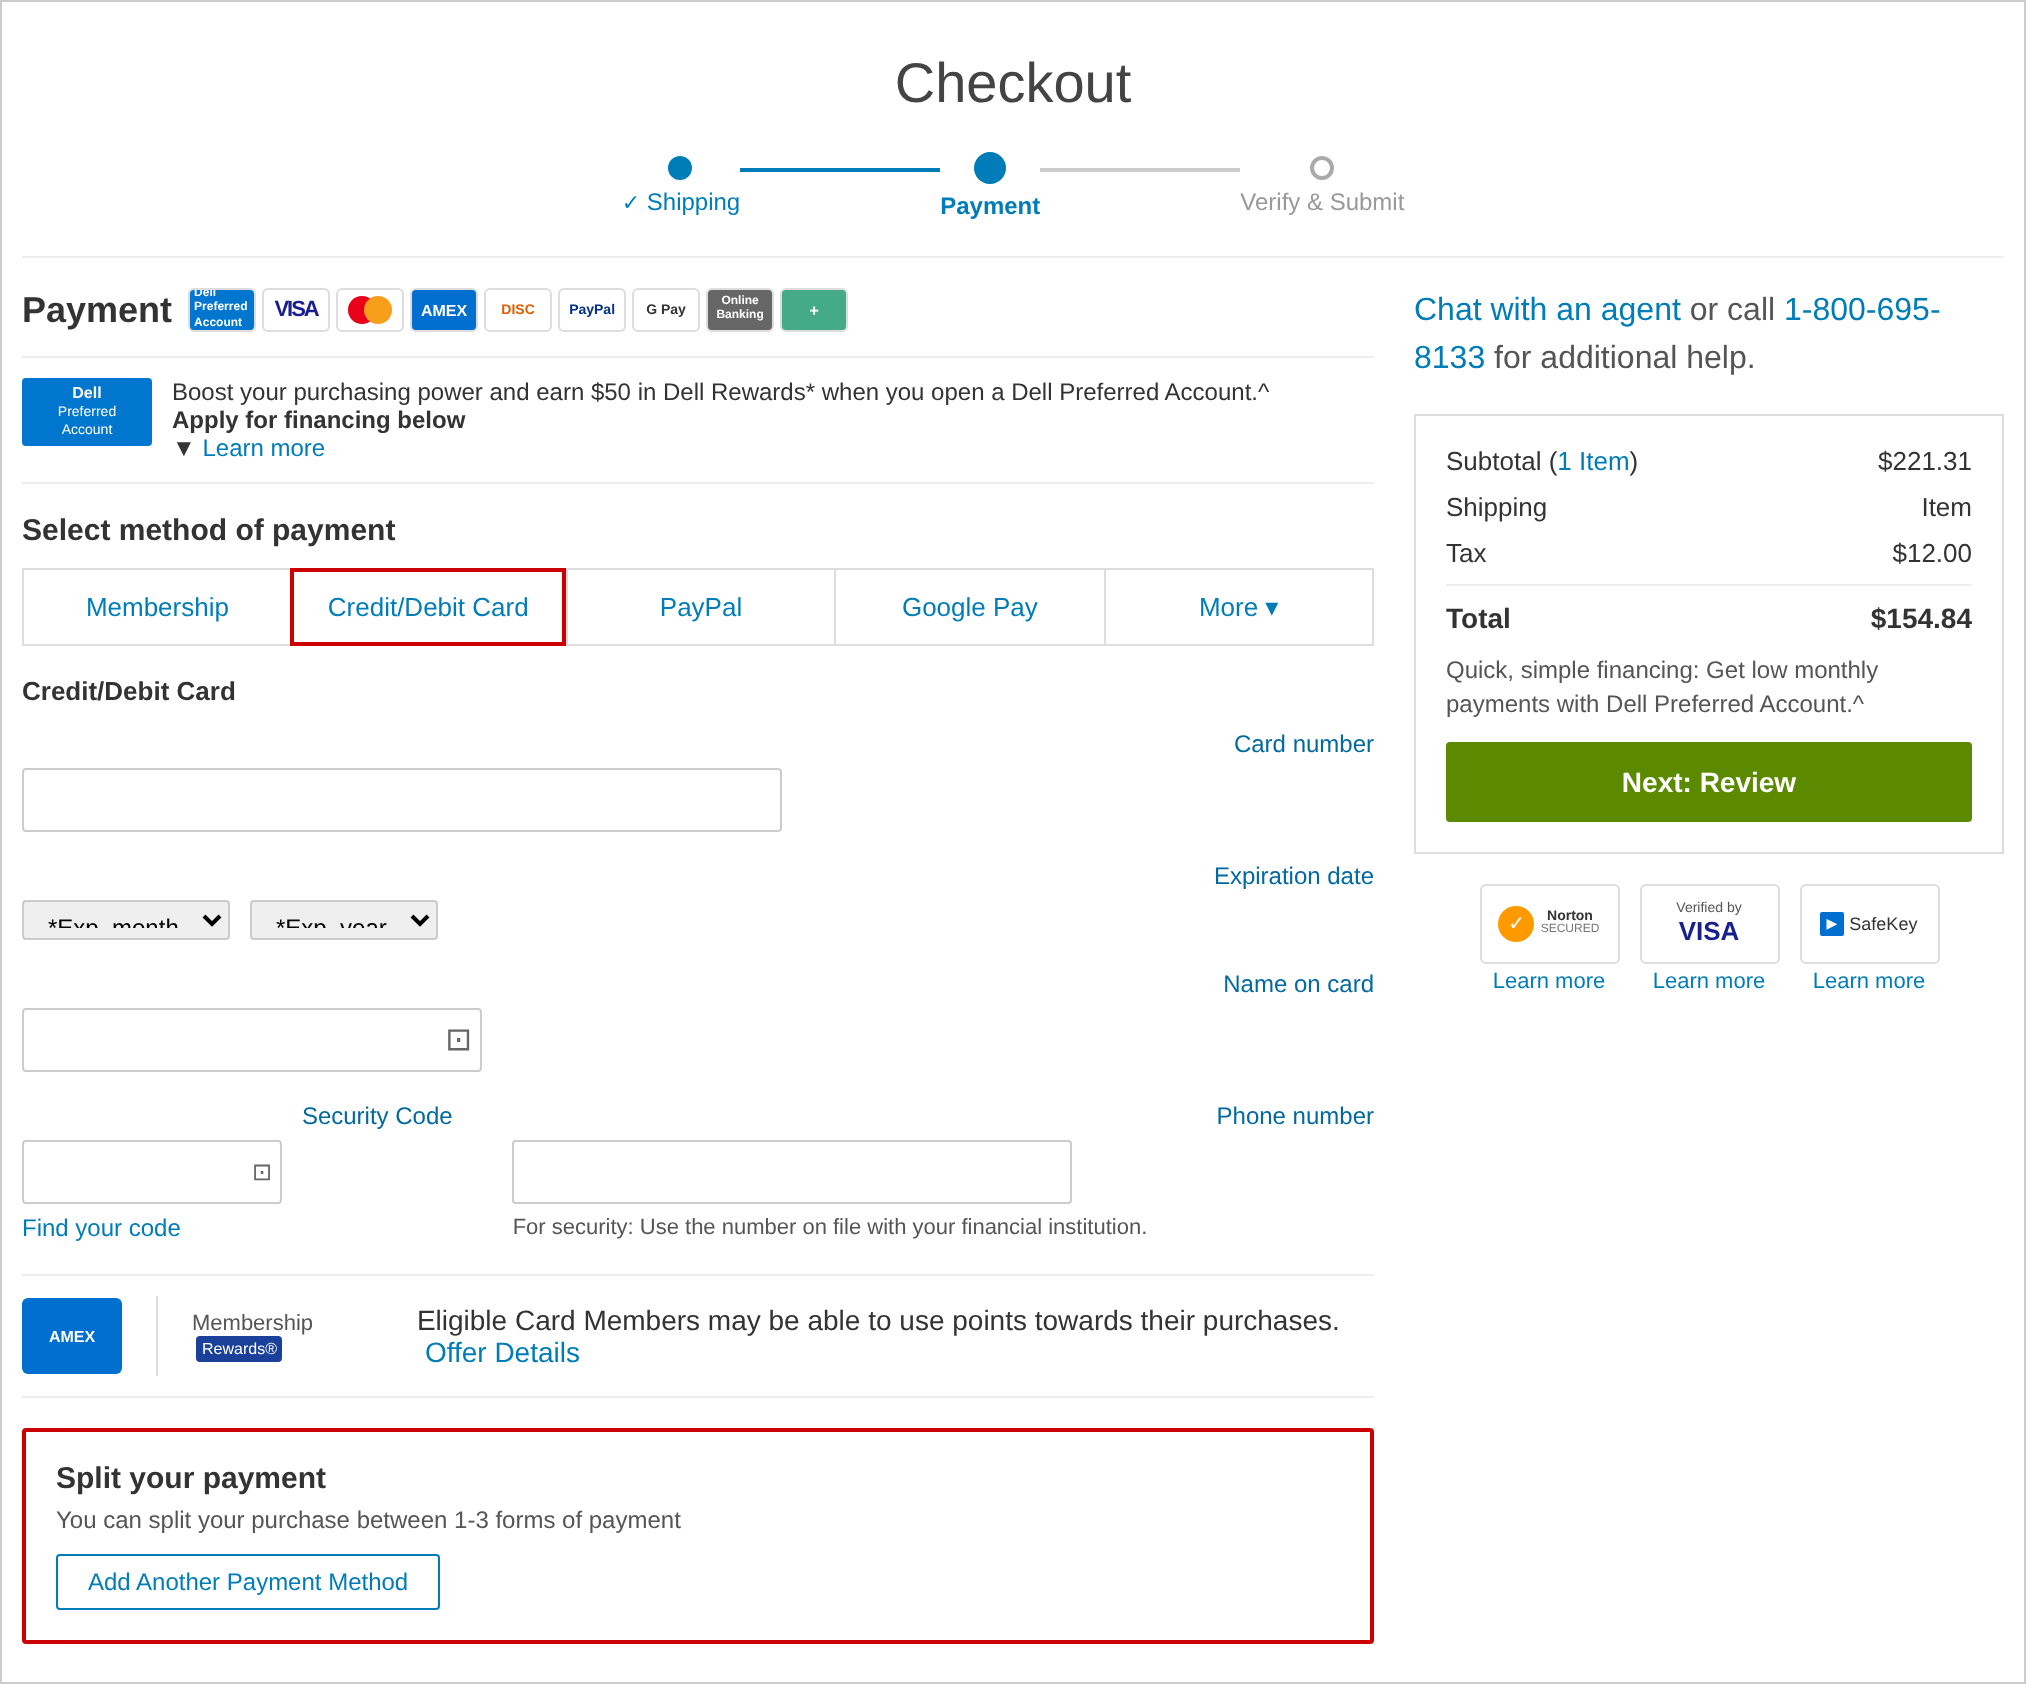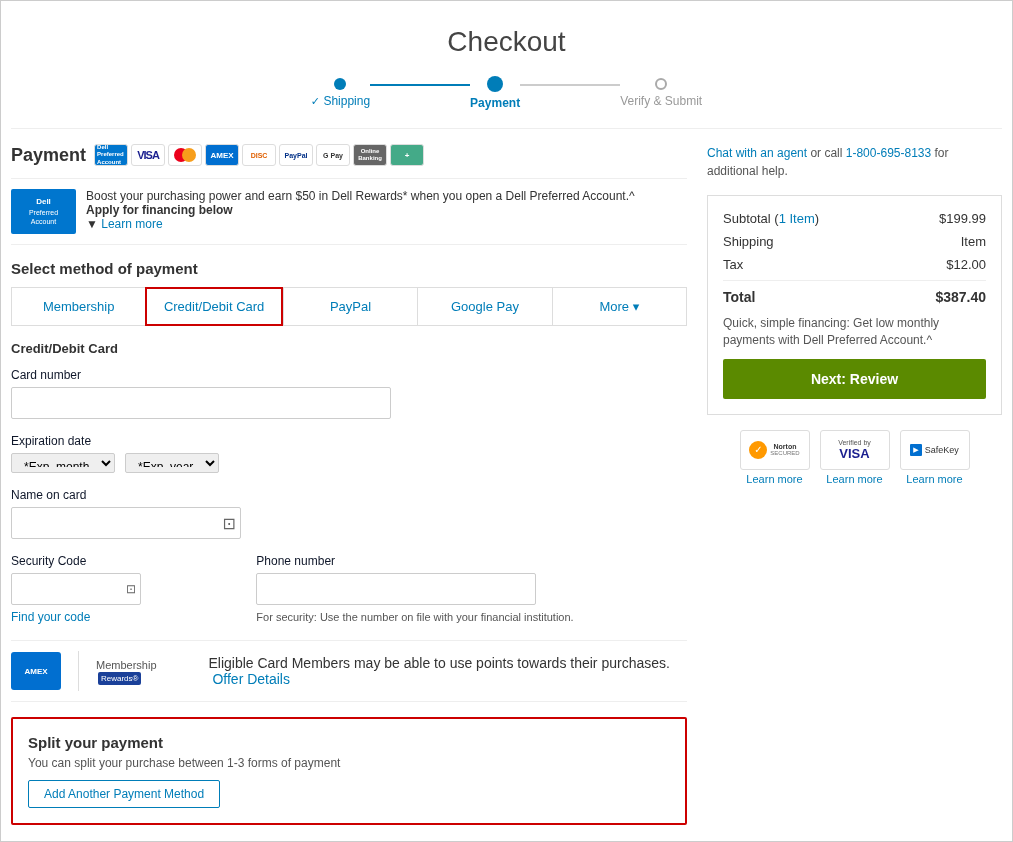--- a/index.html
+++ b/index.html
@@ -17,36 +17,36 @@
     .right-col { width: 295px; }
     
     
     .payment-header { display: flex; align-items: center; gap: 8px; margin-bottom: 12px; }
     .payment-title { font-size: 18px; font-weight: bold; }
     .payment-icons { display: flex; gap: 3px; align-items: center; }
     .card-icon { height: 22px; width: 34px; border: 1px solid #ddd; border-radius: 3px; display: flex; align-items: center; justify-content: center; font-size: 7px; font-weight: bold; overflow: hidden; }
     
     
     .dell-banner { display: flex; gap: 10px; align-items: flex-start; margin-bottom: 15px; padding: 10px 0; border-top: 1px solid #eee; border-bottom: 1px solid #eee; }
-    .dell-logo { background: #0076CE; color: white; width: 65px; height: 45px; display: flex; align-items: center; justify-content: center; font-size: 8px; text-align: center; flex-shrink: 0; border-radius: 2px; padding: 3px; }
+    .dell-logo { background: #0076CE; color: white; width: 65px; height: 34px; display: flex; align-items: center; justify-content: center; font-size: 8px; text-align: center; flex-shrink: 0; border-radius: 2px; padding: 3px; }
     .dell-banner-text { font-size: 12px; color: #333; }
     .dell-banner-text a { color: #007db8; text-decoration: none; }
     
     
     .select-method-title { font-size: 15px; font-weight: bold; margin-bottom: 10px; }
     
     .payment-methods { display: flex; gap: 0; margin-bottom: 15px; }
     .payment-method-btn { flex: 1; padding: 10px 5px; border: 1px solid #ddd; background: #fff; cursor: pointer; font-size: 13px; color: #007db8; text-align: center; }
     .payment-method-btn:not(:last-child) { border-right: none; }
     .payment-method-btn.active { border: 2px solid #c00; color: #007db8; font-weight: normal; }
     
     
     .form-section-title { font-size: 13px; font-weight: bold; margin-bottom: 12px; color: #333; }
     .form-group { margin-bottom: 15px; }
-    .form-label { font-size: 12px; color: #0f172a; margin-bottom: 5px; display: block; }
+    .form-label { font-size: 12px; color: #0369a1; margin-bottom: 5px; display: block; text-align: right; }
     .form-input { width: 100%; padding: 6px 8px; border: 1px solid #ccc; border-radius: 2px; font-size: 13px; height: 32px; }
     
     .input-with-icon { position: relative; }
     .input-with-icon .form-input { padding-right: 30px; }
     .input-icon { position: absolute; right: 8px; top: 50%; transform: translateY(-50%); color: #666; font-size: 16px; }
     
     .exp-row { display: flex; gap: 10px; align-items: center; }
     .exp-select { padding: 5px 8px; border: 1px solid #ccc; border-radius: 2px; font-size: 12px; height: 20px; cursor: pointer; }
     
     .security-phone-row { display: flex; gap: 30px; margin-bottom: 5px; }
@@ -62,21 +62,21 @@
     .membership-section { display: flex; gap: 12px; align-items: center; margin: 15px 0; padding: 10px 0; border-top: 1px solid #eee; border-bottom: 1px solid #eee; }
     .amex-logo { background: #016FD0; color: white; width: 50px; height: 38px; display: flex; align-items: center; justify-content: center; font-size: 7px; font-weight: bold; border-radius: 3px; flex-shrink: 0; }
     
     
     .split-payment { border: 2px solid #c00; padding: 15px; margin-top: 15px; border-radius: 2px; }
     .split-title { font-size: 15px; font-weight: bold; margin-bottom: 5px; }
     .split-desc { font-size: 12px; color: #555; margin-bottom: 10px; }
     .add-payment-btn { padding: 6px 15px; border: 1px solid #007db8; background: #fff; color: #007db8; font-size: 12px; cursor: pointer; border-radius: 2px; }
     
     
-    .help-text { font-size: 12px; color: #555; margin-bottom: 15px; line-height: 1.5; }
+    .help-text { font-size: 16px; color: #555; margin-bottom: 15px; line-height: 1.5; }
     .help-text a { color: #007db8; text-decoration: none; }
     
     .order-summary { border: 1px solid #ddd; padding: 15px; margin-bottom: 15px; }
     .summary-row { display: flex; justify-content: space-between; margin-bottom: 8px; font-size: 13px; text-align: center; }
     .summary-row.total { font-weight: bold; font-size: 14px; border-top: 1px solid #eee; padding-top: 8px; margin-top: 5px; }
     .summary-label a { color: #007db8; text-decoration: none; }
     .summary-free { color: #333; }
     
     .financing-note { font-size: 12px; color: #555; margin: 10px 0; line-height: 1.4; }
     
@@ -283,33 +283,33 @@
         <span> or call </span>
         <a href="#">1-800-695-8133</a>
         <span> for additional help.</span>
       </div>
 
       <div class="order-summary">
         <div class="summary-row">
           <span class="summary-label">
             Subtotal (<a href="#">1 Item</a>)
           </span>
-          <span>$199.99</span>
+          <span>$221.31</span>
         </div>
         <div class="summary-row">
           <span>Shipping</span>
           <span class="summary-free">Item</span>
         </div>
         <div class="summary-row">
           <span>Tax</span>
           <span>$12.00</span>
         </div>
         <div class="summary-row total">
           <span>Total</span>
-          <span>$387.40</span>
+          <span>$154.84</span>
         </div>
         
         <div class="financing-note">Quick, simple financing: Get low monthly payments with Dell Preferred Account.^</div>
         
         <button class="next-review-btn">Next: Review</button>
       </div>
 
       <div class="security-badges">
 
         <div class="badge-item">

